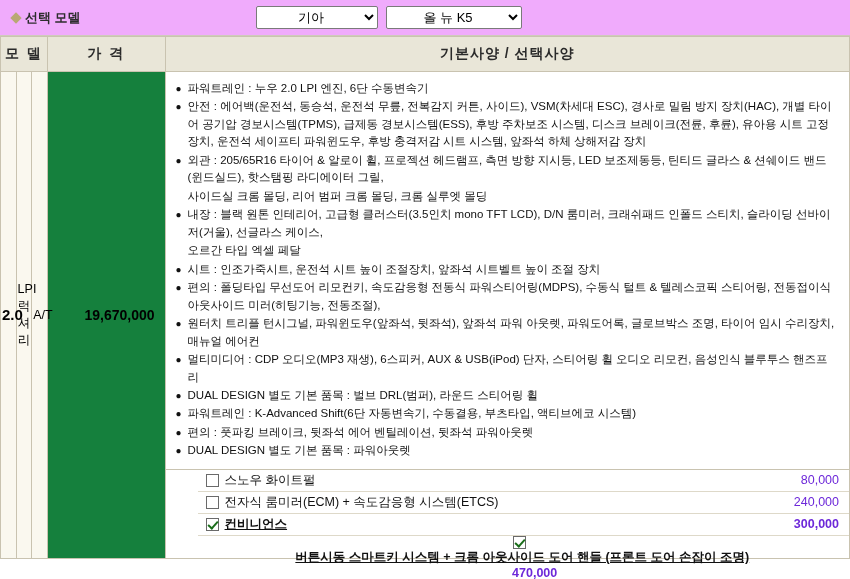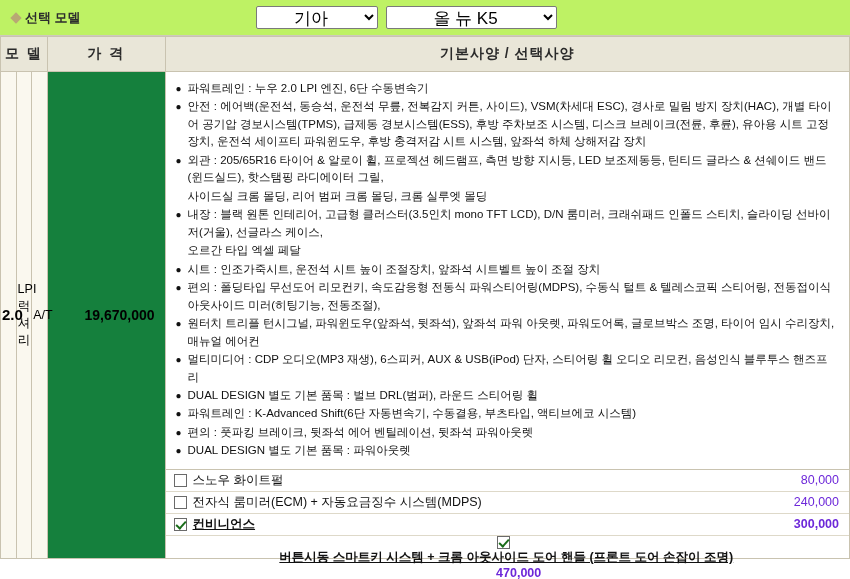--- a/index.html
+++ b/index.html
@@ -19,21 +19,21 @@
     overflow: hidden;
     background: #ffffff;
     box-sizing: border-box;
   }
 
   
   .topbar {
     display: flex;
     align-items: center;
     height: 36px;
-    background: #bef264;
+    background: #f0abfc;
     border-bottom: 1px solid #cfcabc;
     padding: 0 6px;
     box-sizing: border-box;
   }
   .topbar-label {
     display: flex;
     align-items: center;
     gap: 5px;
     font-size: 13px;
     font-weight: bold;
@@ -50,32 +50,32 @@
     transform: rotate(45deg);
   }
   .selects {
     display: flex;
     align-items: center;
     gap: 8px;
     flex: 1;
   }
   select.combo {
     font-family: "Liberation Sans", sans-serif;
-    font-size: 17px;
+    font-size: 13px;
     height: 23px;
     border: 1px solid #7a7a7a;
     background: #ffffff;
     border-radius: 2px;
     padding: 1px 2px;
     color: #000;
     text-align: center;
     box-sizing: border-box;
   }
   select.combo.sel-brand { width: 122px; }
-  select.combo.sel-model { width: 171px; }
+  select.combo.sel-model { width: 136px; }
   select.combo.sel-trim  { width: 468px; text-align: left; padding-left: 6px; }
 
   
   table.grid {
     border-collapse: collapse;
     width: 850px;
     table-layout: fixed;
   }
   table.grid th, table.grid td {
     border: 1px solid #c9c3b0;
@@ -149,20 +149,21 @@
     line-height: 1.5;
   }
   .spec-text {
     flex: 1;
     word-break: break-all;
   }
 
   
   .options {
     border-top: 1px solid #c9c3b0;
+    padding-left: 32px;
   }
   .opt-row {
     display: flex;
     align-items: center;
     height: 22px;
     border-bottom: 1px solid #ded9c9;
     padding: 0 10px 0 8px;
     box-sizing: border-box;
     font-size: 12.5px;
   }
@@ -297,21 +298,21 @@
               </div>
             </div>
           <div class="options">
               <div class="opt-row">
                 <span class="opt-check"></span>
                 <span class="opt-label">스노우 화이트펄</span>
                 <span class="opt-price">80,000</span>
               </div>
               <div class="opt-row">
                 <span class="opt-check"></span>
-                <span class="opt-label">전자식 룸미러(ECM) + 자동요금징수 시스템(MDPS)</span>
+                <span class="opt-label">전자식 룸미러(ECM) + 속도감응형 시스템(ETCS)</span>
                 <span class="opt-price">240,000</span>
               </div>
               <div class="opt-row on">
                 <span class="opt-check checked"></span>
                 <span class="opt-label">컨비니언스</span>
                 <span class="opt-price">300,000</span>
               </div>
               <div class="opt-row on">
                 <span class="opt-check checked"></span>
                 <span class="opt-label">버튼시동 스마트키 시스템 + 크롬 아웃사이드 도어 핸들 (프론트 도어 손잡이 조명)</span>

